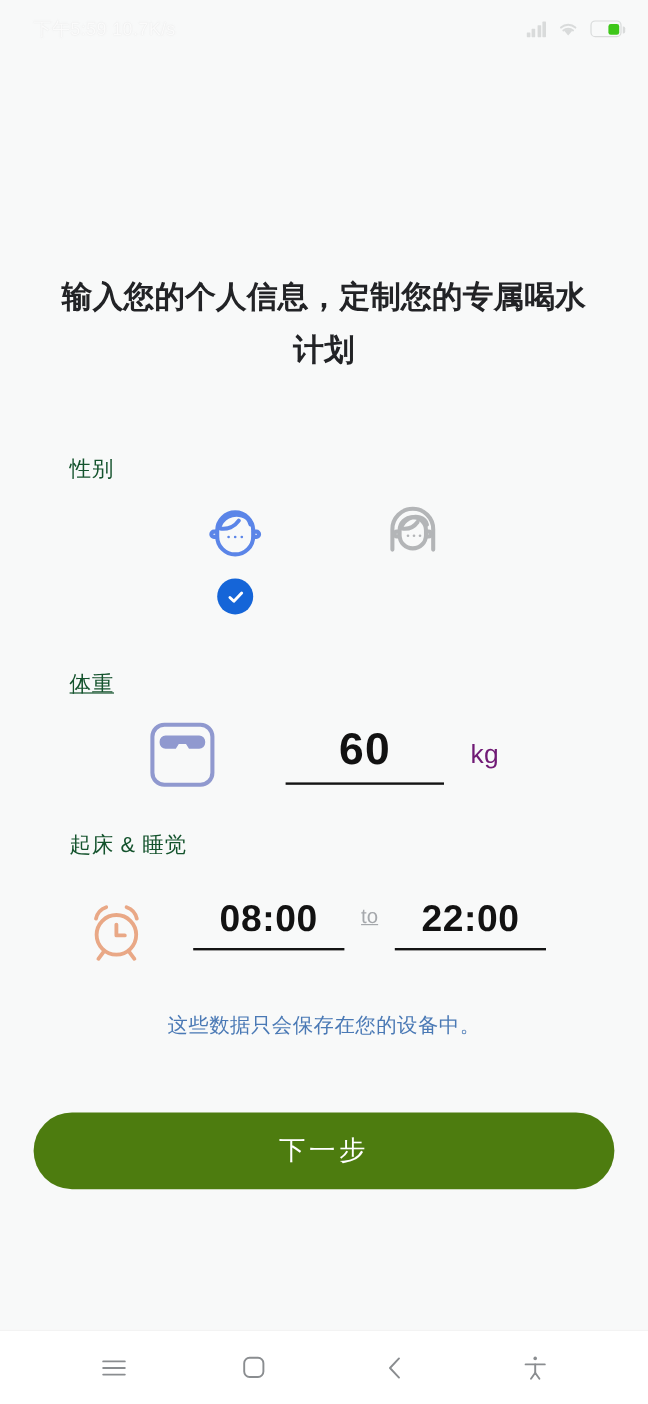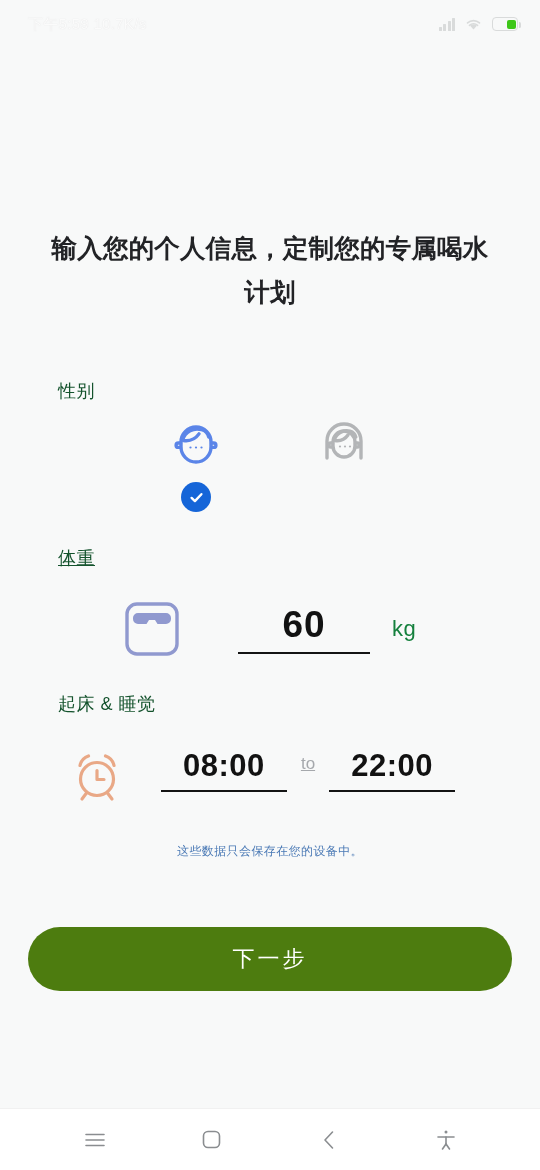--- a/index.html
+++ b/index.html
@@ -111,21 +111,21 @@
   }
 
   .sec-label {
     position: absolute;
     left: 58px;
     font-size: 18px;
     color: #14532d;
     letter-spacing: 0.5px;
   }
   .lbl-gender { top: 331px; }
-  .lbl-weight { top: 498px; text-decoration: underline; }
+  .lbl-weight { top: 510px; text-decoration: underline; }
   .lbl-sleep  { top: 644px; }
 
   
   .gender-row {
     position: absolute;
     top: 368px;
     left: 0;
     right: 0;
     display: flex;
     justify-content: center;
@@ -172,21 +172,21 @@
     font-weight: bold;
     color: #121212;
     letter-spacing: 1px;
     padding: 0 6px 6px 6px;
     cursor: pointer;
   }
   .field-weight { width: 132px; }
   .unit {
     margin-left: 22px;
     font-size: 22px;
-    color: #15803d;
+    color: #701a75;
     letter-spacing: 0.3px;
   }
 
   
   .time-row {
     position: absolute;
     top: 700px;
     left: 0;
     right: 16px;
     display: flex;
@@ -202,21 +202,21 @@
     margin: 6px 14px 0 14px;
     text-decoration: underline;
   }
 
   .privacy {
     position: absolute;
     top: 795px;
     left: 0;
     right: 0;
     text-align: center;
-    font-size: 12px;
+    font-size: 17px;
     color: #4a79b5;
     letter-spacing: 0.4px;
   }
 
   .next-btn {
     position: absolute;
     top: 879px;
     left: 28px;
     width: 484px;
     height: 64px;

